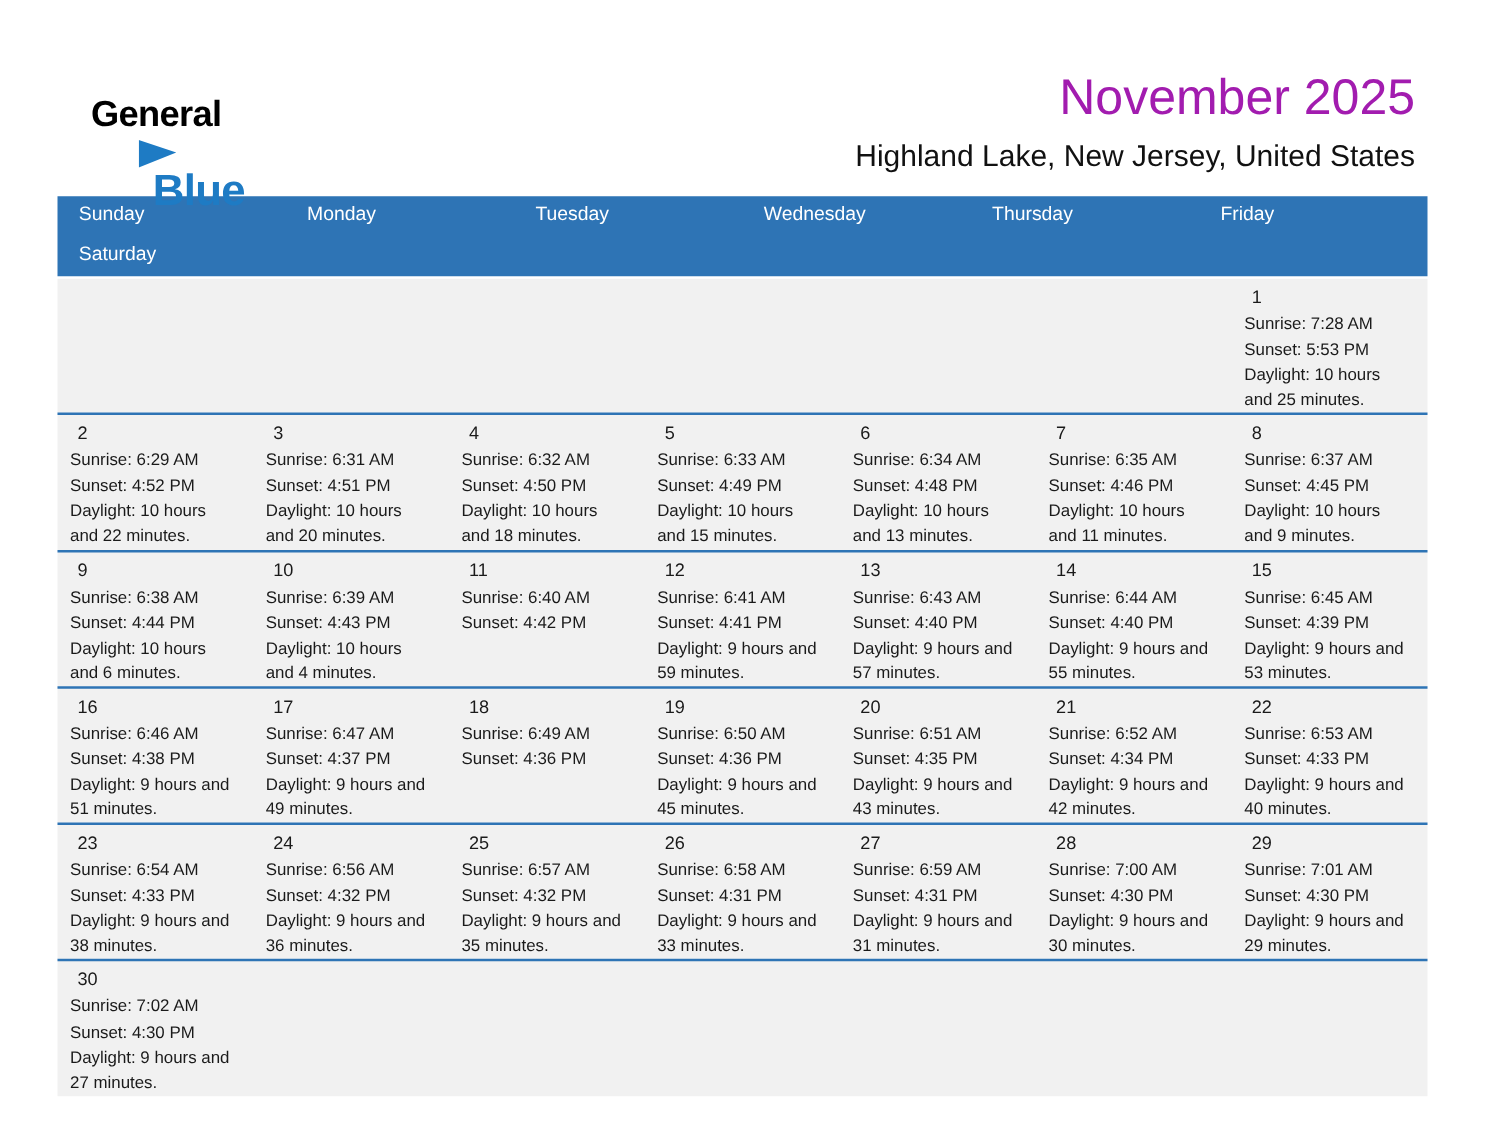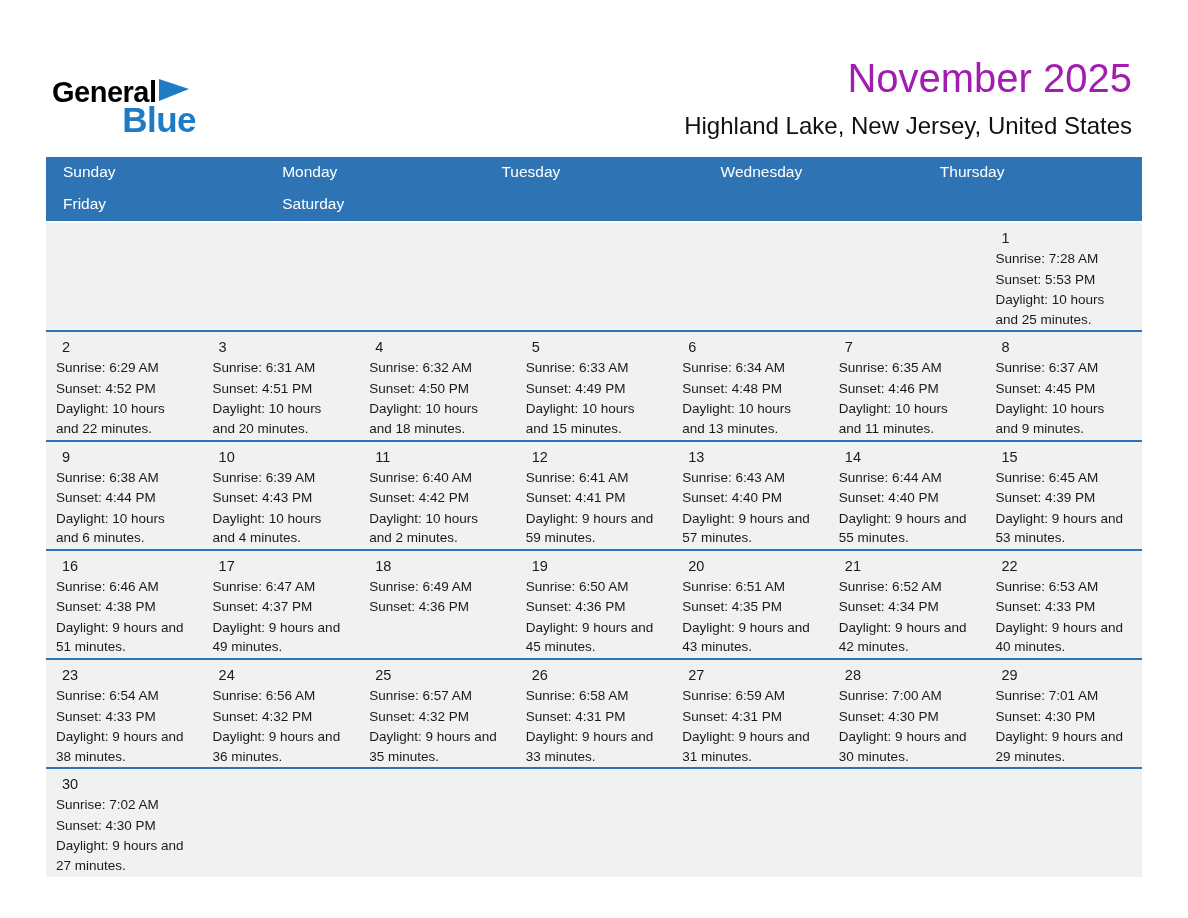--- a/index.html
+++ b/index.html
@@ -23,20 +23,22 @@
     height: 157px;
   }
   .logo {
     position: absolute;
     left: 52px;
     top: 76px;
     width: 146px;
   }
   .logo-line1 {
     display: flex;
+    align-items: center;
+    flex-direction: column;
   }
   .logo-general {
     font-size: 29px;
     font-weight: 700;
     letter-spacing: -0.5px;
     color: #000000;
   }
   .logo-flag {
     margin-left: 2px;
     margin-top: 2px;
@@ -70,21 +72,21 @@
     font-weight: 400;
     color: #111111;
   }
 
   
   .calendar {
     margin: 0 46px;
   }
   .weekday-row {
     display: grid;
-    grid-template-columns: repeat(5, 1fr);
+    grid-template-columns: repeat(6, 1fr);
     background: #2E74B5;
   }
   .wd {
     color: #ffffff;
     font-size: 15.5px;
     padding: 6px 0 8px 17px;
     white-space: nowrap;
   }
   .cal-body {
     margin-top: 2px;
@@ -213,21 +215,20 @@
           <div class="cell">
             <div class="daynum">10</div>
             <div class="detail">Sunrise: 6:39 AM</div>
             <div class="detail">Sunset: 4:43 PM</div>
             <div class="detail">Daylight: 10 hours and 4 minutes.</div>
           </div>
           <div class="cell">
             <div class="daynum">11</div>
             <div class="detail">Sunrise: 6:40 AM</div>
             <div class="detail">Sunset: 4:42 PM</div>
-            <div class="detail">Daylight: 10 hours and 2 minutes.</div>
           </div>
           <div class="cell">
             <div class="daynum">12</div>
             <div class="detail">Sunrise: 6:41 AM</div>
             <div class="detail">Sunset: 4:41 PM</div>
             <div class="detail">Daylight: 9 hours and 59 minutes.</div>
           </div>
           <div class="cell">
             <div class="daynum">13</div>
             <div class="detail">Sunrise: 6:43 AM</div>

